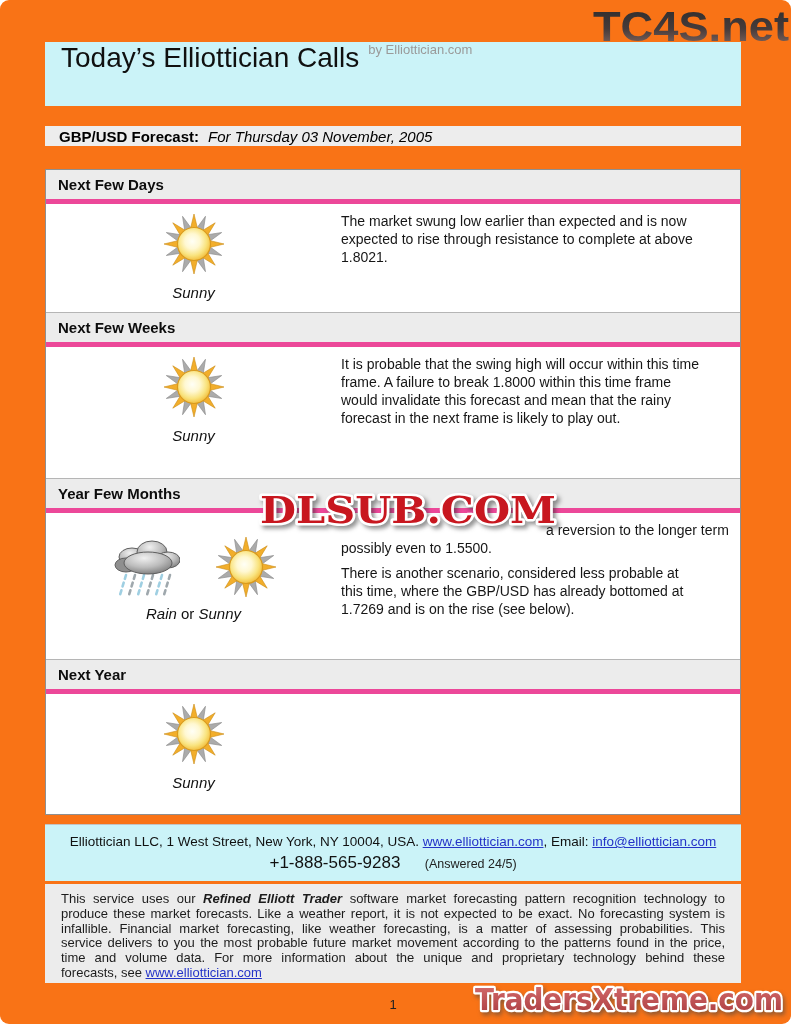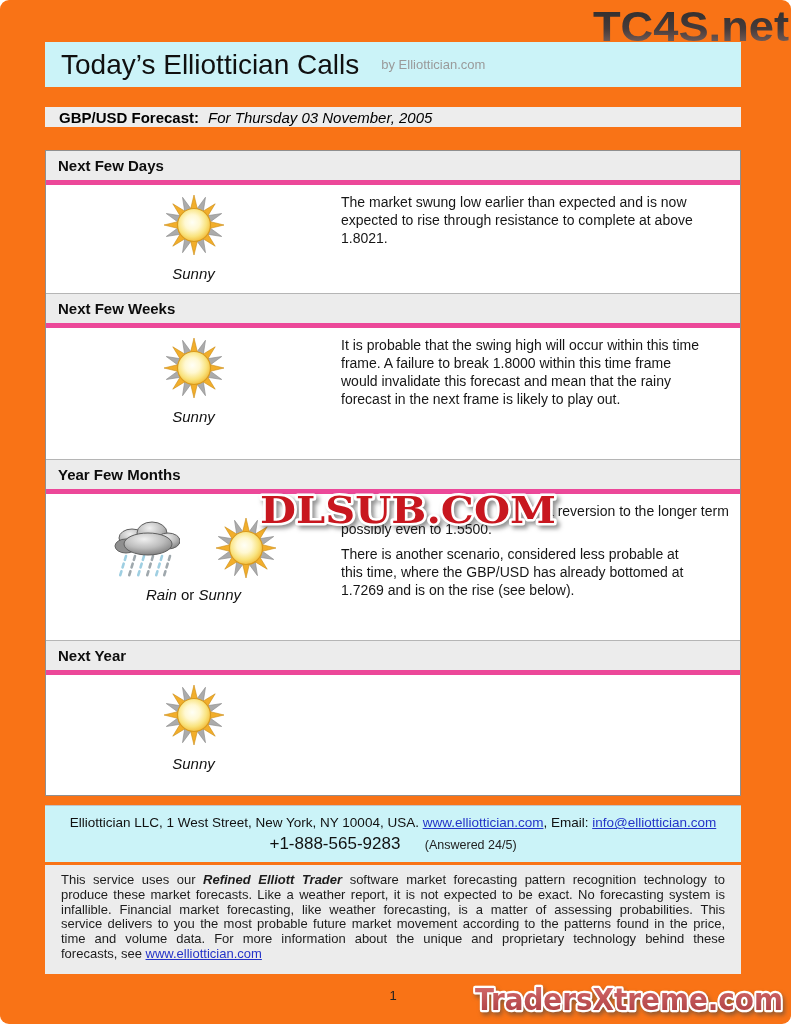--- a/index.html
+++ b/index.html
@@ -11,23 +11,23 @@
     color:#1a1a1a;
     overflow:hidden;
     border-radius:9px;
   }
   .content{margin:0 50px 0 45px;}
   
   .tc4s{position:absolute;top:2px;right:0;filter:none;}
   
   .top-spacer{height:42px;}
   .title-bar{
-    height:45px;background:#CBF3F8;
-    display:flex;align-items:center;
-    padding-left:16px;box-sizing:border-box;gap:13px;
+    height:64px;background:#CBF3F8;
+    display:flex;align-items:flex-start;
+    padding-left:16px;box-sizing:border-box;
   }
   .page-title{font-size:28px;color:#101010;letter-spacing:0;}
   .byline{font-size:13px;color:#9a9a9a;margin-left:9px;}
   
   .forecast-bar{
     margin-top:20px;height:20px;background:#EDEDED;
     display:flex;align-items:center;padding-left:14px;box-sizing:border-box;
     font-size:15px;
   }
   .forecast-label{font-weight:bold;color:#000;}
@@ -68,21 +68,21 @@
     padding:9px 0 8px 0;
   }
   .footer-line1{font-size:13.5px;color:#111;}
   .footer-line2{margin-top:4px;}
   .phone{font-size:17px;color:#111;}
   .answered{font-size:12.5px;color:#222;margin-left:20px;}
   a.doc-link{color:#2433C8;text-decoration:underline;cursor:pointer;}
   
   .disclaimer{
     margin-top:3px;background:#ECECEC;
-    padding:8px 16px 12px 16px;
+    padding:8px 16px 2px 16px;
     font-size:13px;line-height:14.8px;color:#1c1c1c;
   }
   .disclaimer .dline{text-align:justify;text-align-last:justify;}
   .disclaimer .dline.last{text-align-last:left;}
   .disclaimer .bold-it{font-weight:bold;font-style:italic;}
   
   .page-num{margin-top:14px;text-align:center;font-size:13px;color:#222;}
   
   .tx-logo{position:absolute;right:2px;top:977px;filter:drop-shadow(2px 3px 2px rgba(70,70,70,0.55));}
 </style>

